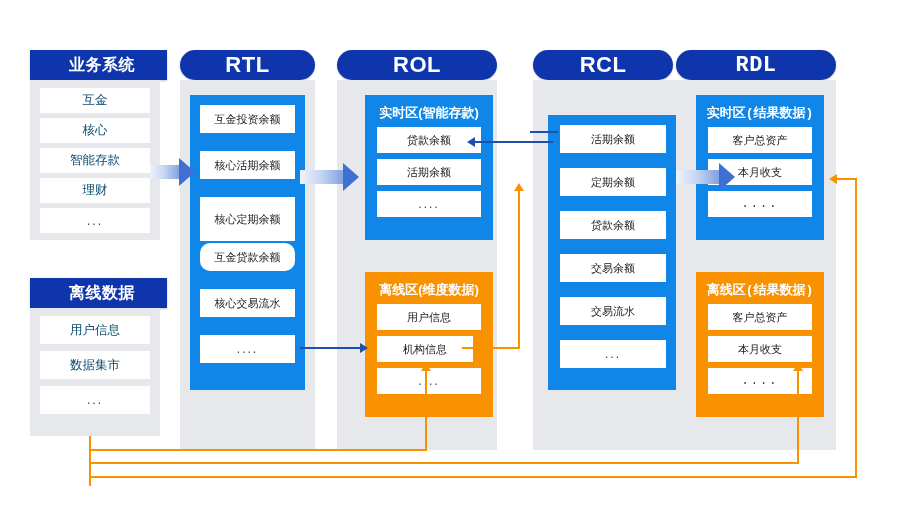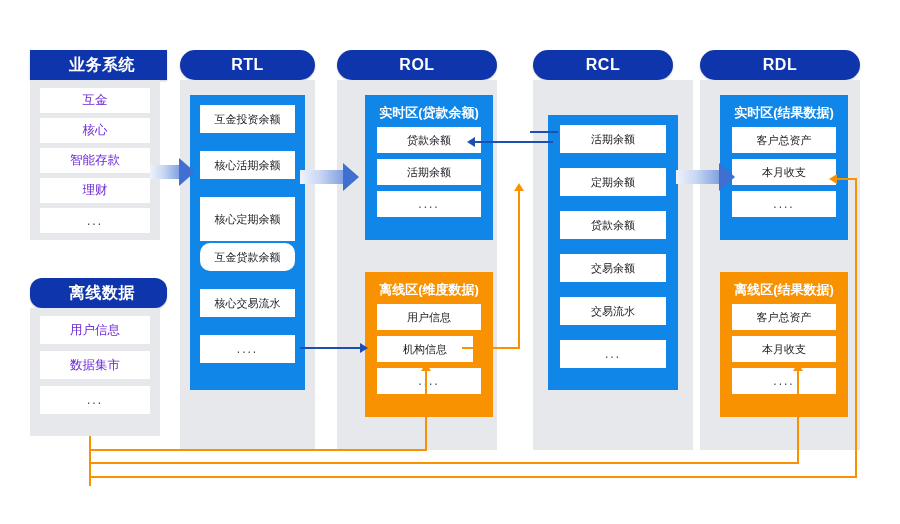--- a/index.html
+++ b/index.html
@@ -13,30 +13,30 @@
   
   .col{position:absolute;}
   .col-header{
     position:absolute;left:0;top:0;height:30px;
     background:#0f35ac;color:#ffffff;
     display:flex;align-items:center;justify-content:center;
     font-weight:bold;letter-spacing:.5px;
     box-shadow:0 1px 2px rgba(0,0,0,.22);
   }
   .col-header.sys{font-size:16px;padding-left:7px;}
-  .col-header.eng{font-size:16px;border-radius:15px;}
+  .col-header.eng{font-size:22px;border-radius:15px;}
   .col-body{
     position:absolute;left:0;background:#e6e8ec;
   }
 
   
   .plain-item{
     position:absolute;background:#ffffff;
     display:flex;align-items:center;justify-content:center;
-    font-size:12.5px;color:#6d28d9;
+    font-size:12.5px;color:#0c4a6e;
   }
 
   
   .zone{position:absolute;}
   .zone.blue{background:#0f86e8;}
   .zone.orange{background:#f99200;}
   .zone-title{
     position:absolute;left:0;width:100%;
     text-align:center;color:#ffffff;font-weight:bold;font-size:13px;
     white-space:nowrap;
@@ -84,21 +84,21 @@
       <div class="col-header sys" style="width:130px;">业务系统</div>
       <div class="col-body" style="top:30px;width:130px;height:160px;"></div>
       <div class="plain-item" style="left:10px;top:38px;width:110px;height:25px;">互金</div>
       <div class="plain-item" style="left:10px;top:68px;width:110px;height:25px;">核心</div>
       <div class="plain-item" style="left:10px;top:98px;width:110px;height:25px;">智能存款</div>
       <div class="plain-item" style="left:10px;top:128px;width:110px;height:25px;">理财</div>
       <div class="plain-item dots" style="left:10px;top:158px;width:110px;height:25px;">...</div>
     </div>
 
     <div style="position:absolute;left:0;top:228px;width:130px;height:160px;">
-      <div class="col-header sys" style="width:130px;border-radius:12px;">离线数据</div>
+      <div class="col-header sys" style="width:130px;">离线数据</div>
       <div class="col-body" style="top:30px;width:130px;height:128px;"></div>
       <div class="plain-item" style="left:10px;top:38px;width:110px;height:28px;">用户信息</div>
       <div class="plain-item" style="left:10px;top:73px;width:110px;height:28px;">数据集市</div>
       <div class="plain-item dots" style="left:10px;top:108px;width:110px;height:28px;">...</div>
     </div>
   </div>
 
   <div class="col" style="left:180px;top:50px;width:135px;height:400px;">
     <div class="col-header eng" style="width:135px;">RTL</div>
     <div class="col-body" style="top:30px;width:135px;height:370px;"></div>
@@ -111,21 +111,21 @@
       <div class="zone-item" style="left:10px;top:194px;width:95px;height:28px;">核心交易流水</div>
       <div class="zone-item dots" style="left:10px;top:240px;width:95px;height:28px;">....</div>
     </div>
   </div>
 
   <div class="col" style="left:337px;top:50px;width:160px;height:400px;">
     <div class="col-header eng" style="width:160px;">ROL</div>
     <div class="col-body" style="top:30px;width:160px;height:370px;"></div>
 
     <div class="zone blue" style="left:28px;top:45px;width:128px;height:145px;">
-      <div class="zone-title" style="top:9px;">实时区(贷款余额)</div>
+      <div class="zone-title" style="top:9px;">实时区(智能存款)</div>
       <div class="zone-item" style="left:12px;top:32px;width:104px;height:26px;">贷款余额</div>
       <div class="zone-item" style="left:12px;top:64px;width:104px;height:26px;">活期余额</div>
       <div class="zone-item dots" style="left:12px;top:96px;width:104px;height:26px;">....</div>
     </div>
 
     <div class="zone orange" style="left:28px;top:222px;width:128px;height:145px;">
       <div class="zone-title" style="top:9px;">离线区(维度数据)</div>
       <div class="zone-item" style="left:12px;top:32px;width:104px;height:26px;">用户信息</div>
       <div class="zone-item" style="left:12px;top:64px;width:96px;height:26px;">机构信息</div>
       <div class="zone-item dots" style="left:12px;top:96px;width:104px;height:26px;">....</div>
@@ -139,21 +139,21 @@
     <div class="zone blue" style="left:15px;top:65px;width:130px;height:275px;">
       <div class="zone-item" style="left:12px;top:10px;width:106px;height:28px;">活期余额</div>
       <div class="zone-item" style="left:12px;top:53px;width:106px;height:28px;">定期余额</div>
       <div class="zone-item" style="left:12px;top:96px;width:106px;height:28px;">贷款余额</div>
       <div class="zone-item" style="left:12px;top:139px;width:106px;height:28px;">交易余额</div>
       <div class="zone-item" style="left:12px;top:182px;width:106px;height:28px;">交易流水</div>
       <div class="zone-item dots" style="left:12px;top:225px;width:106px;height:28px;">...</div>
     </div>
   </div>
 
-  <div class="col" style="left:700px;top:50px;width:160px;height:400px;">
+  <div class="col" style="left:676px;top:50px;width:160px;height:400px;font-family:Liberation Mono, monospace;">
     <div class="col-header eng" style="width:160px;">RDL</div>
     <div class="col-body" style="top:30px;width:160px;height:370px;"></div>
 
     <div class="zone blue" style="left:20px;top:45px;width:128px;height:145px;">
       <div class="zone-title" style="top:9px;">实时区(结果数据)</div>
       <div class="zone-item" style="left:12px;top:32px;width:104px;height:26px;">客户总资产</div>
       <div class="zone-item" style="left:12px;top:64px;width:104px;height:26px;">本月收支</div>
       <div class="zone-item dots" style="left:12px;top:96px;width:104px;height:26px;">....</div>
     </div>
 

